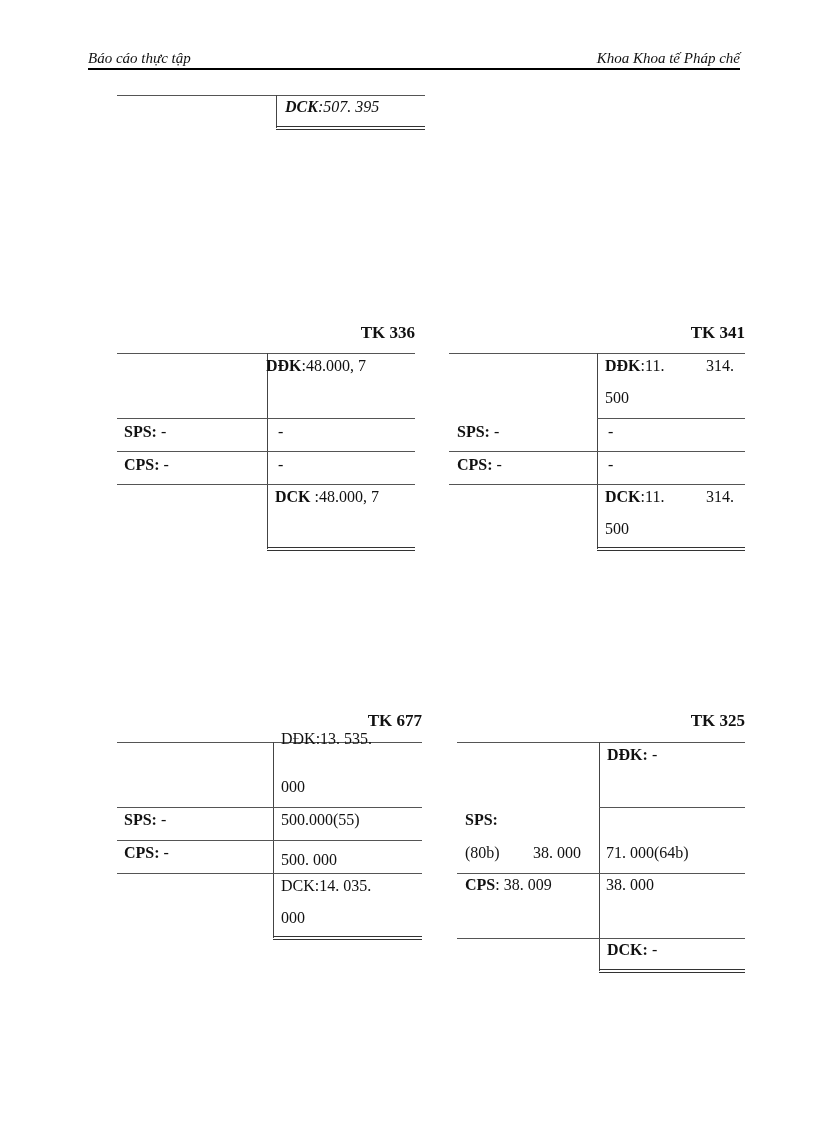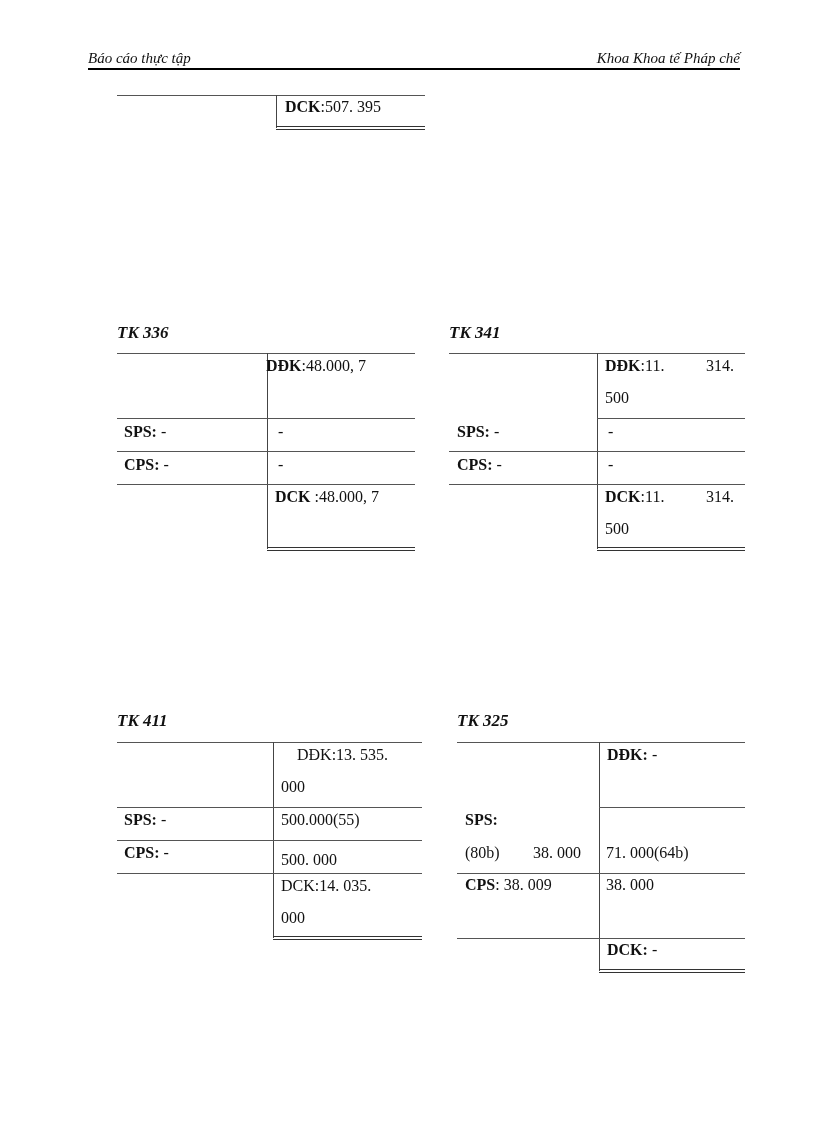--- a/index.html
+++ b/index.html
@@ -6,35 +6,35 @@
   body { width: 816px; height: 1123px; position: relative; overflow: hidden;
          font-family: "Liberation Serif", "DejaVu Serif", serif; color: #111; }
   .header { position: absolute; left: 88px; top: 48px; width: 652px; height: 20px;
             border-bottom: 2px solid #000; font-style: italic; font-size: 15px; }
   .header .left { position: absolute; left: 0; top: 2px; }
   .header .right { position: absolute; right: 0; top: 2px; }
   .ln { position: absolute; height: 0; border-top: 1px solid #555; }
   .vl { position: absolute; width: 0; border-left: 1px solid #444; }
   .dbl { position: absolute; height: 2px; border-top: 1px solid #333; border-bottom: 1px solid #333; }
   .txt { position: absolute; font-size: 16px; white-space: nowrap; line-height: 20px; }
-  .title { position: absolute; font-size: 17px; font-weight: bold; text-align: left; font-style: italic; }
+  .title { position: absolute; font-size: 17px; font-weight: bold; text-align: right; }
   b { font-weight: bold; }
 </style>
 </head>
 <body>
 
 <div class="header">
   <span class="left">Báo cáo thực tập</span>
   <span class="right">Khoa Khoa tế Pháp chế</span>
 </div>
 
 <div>
   <div class="ln" style="left:117px; top:95px; width:308px;"></div>
   <div class="vl" style="left:276px; top:95px; height:33px;"></div>
-  <div class="txt" style="left:285px; top:97px;">
+  <div class="txt" style="left:285px; top:97px;font-style:italic;">
     <b>DCK</b><span>:507. 395</span>
   </div>
   <div class="dbl" style="left:276px; top:126px; width:149px;"></div>
 </div>
 
 <div>
   <div class="title" style="left:117px; top:323px; width:298px;">TK 336</div>
   <div class="ln" style="left:117px; top:353px; width:298px;"></div>
   <div class="vl" style="left:267px; top:353px; height:196px;"></div>
   <div class="txt" style="left:266px; top:356px;">
@@ -79,24 +79,24 @@
   <div class="ln" style="left:449px; top:484px; width:296px;"></div>
   <div class="txt" style="left:605px; top:487px;">
     <b>DCK</b><span>:11.</span>
   </div>
   <div class="txt" style="left:706px; top:487px;">314.</div>
   <div class="txt" style="left:605px; top:519px;">500</div>
   <div class="dbl" style="left:597px; top:547px; width:148px;"></div>
 </div>
 
 <div>
-  <div class="title" style="left:117px; top:711px; width:305px;">TK 411</div>
+  <div class="title" style="left:117px; top:711px; width:305px;">TK 677</div>
   <div class="ln" style="left:117px; top:742px; width:305px;"></div>
   <div class="vl" style="left:273px; top:742px; height:196px;"></div>
-  <div class="txt" style="left:281px; top:745px;margin-left:16px;">DĐK:13. 535.</div>
+  <div class="txt" style="left:281px; top:729px;">DĐK:13. 535.</div>
   <div class="txt" style="left:281px; top:777px;">000</div>
   <div class="ln" style="left:117px; top:807px; width:305px;"></div>
   <div class="txt" style="left:124px; top:810px;">
     <b>SPS:</b><span> -</span>
   </div>
   <div class="txt" style="left:281px; top:810px;">500.000(55)</div>
   <div class="ln" style="left:117px; top:840px; width:305px;"></div>
   <div class="txt" style="left:124px; top:843px;">
     <b>CPS:</b><span> -</span>
   </div>

